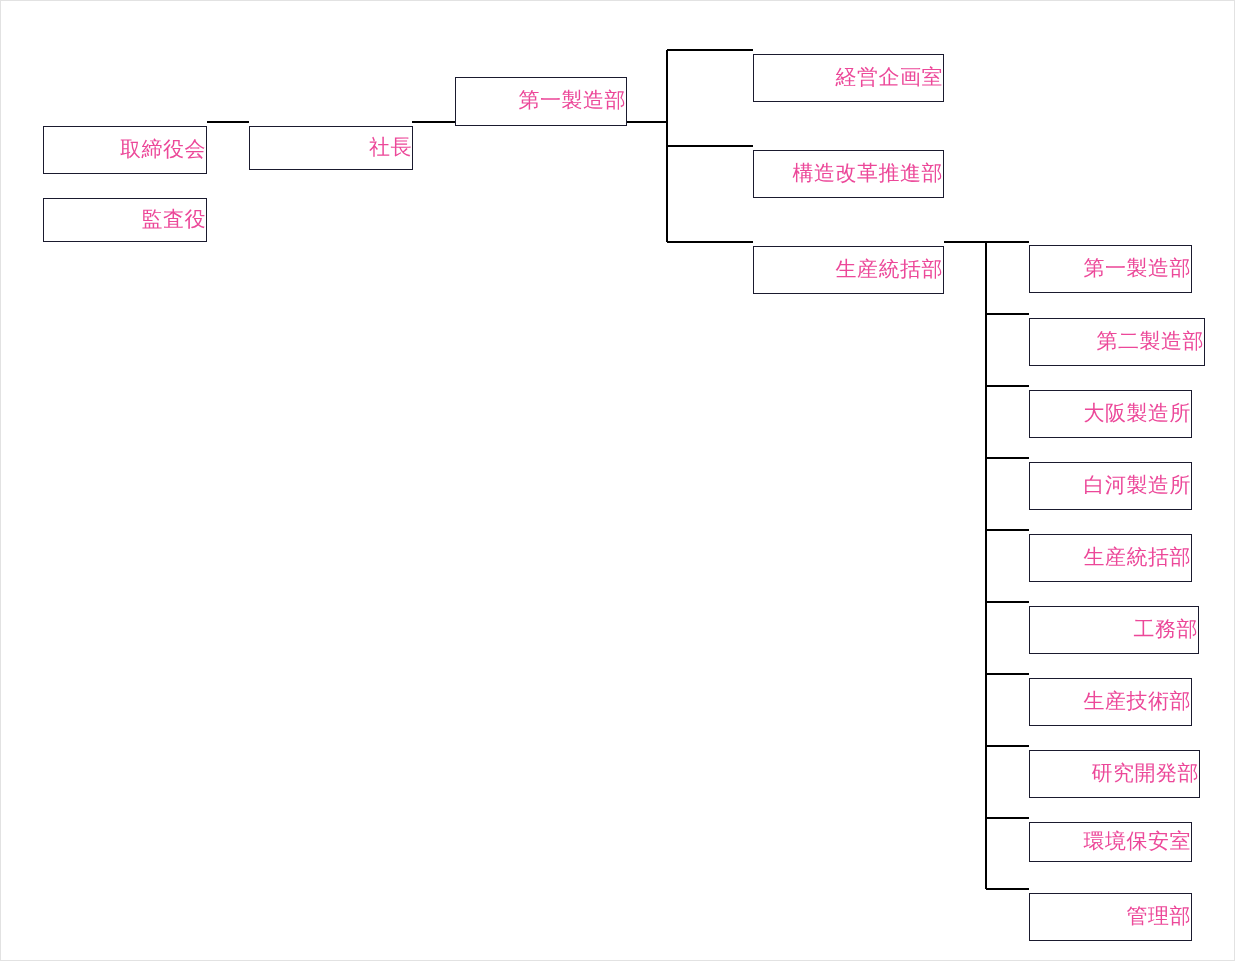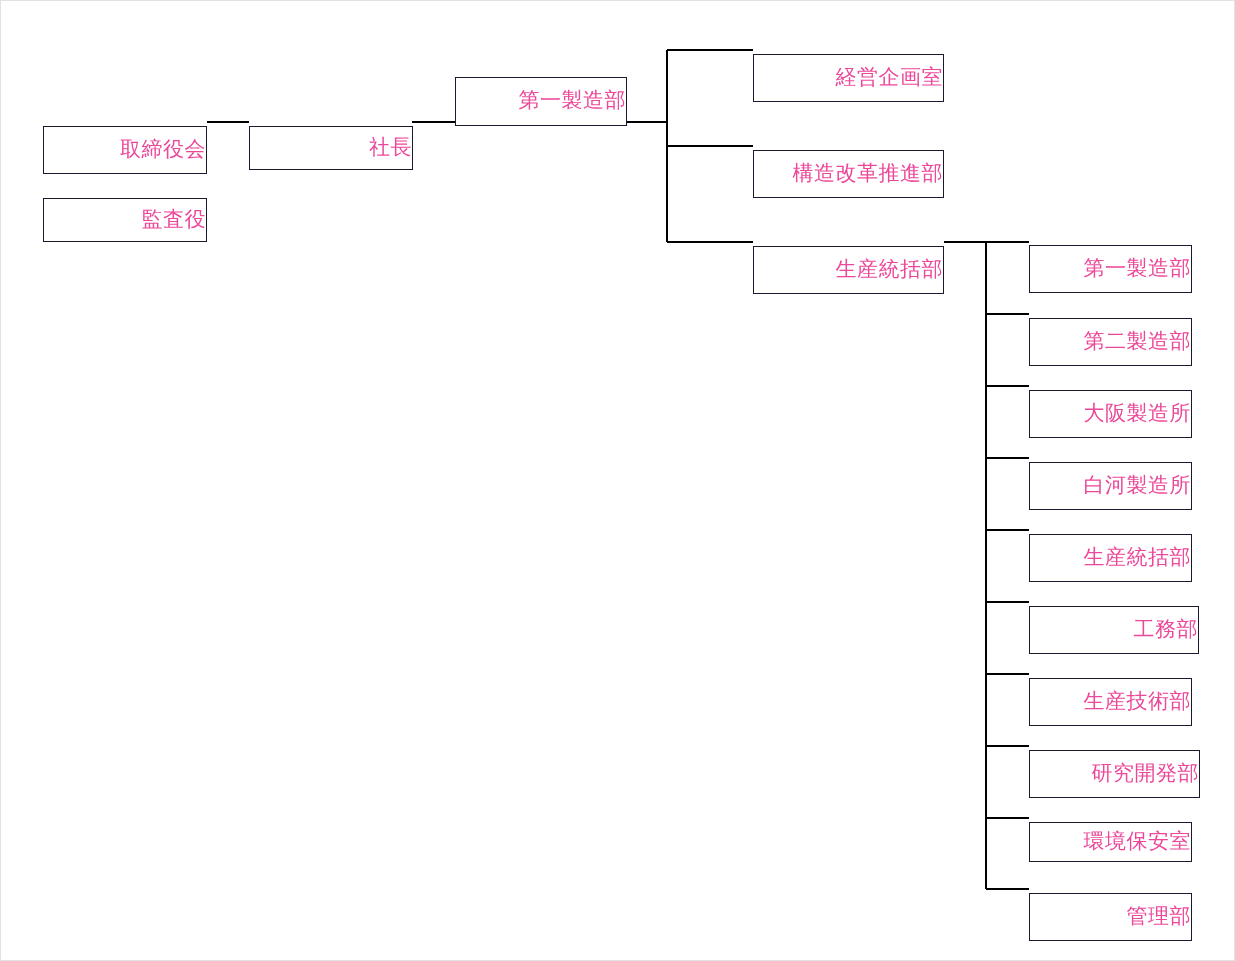--- a/index.html
+++ b/index.html
@@ -93,21 +93,21 @@
       </div>
       <div class="node" style="left: 752px; top: 121px; width: 191px; height: 48px;">
         <span class="node-label">構造改革推進部</span>
       </div>
       <div class="node" style="left: 752px; top: 217px; width: 191px; height: 48px; padding-left: 16px;">
         <span class="node-label">生産統括部</span>
       </div>
       <div class="node" style="left: 1028px; top: 216px; width: 163px; height: 48px;">
         <span class="node-label">第一製造部</span>
       </div>
-      <div class="node" style="left: 1028px; top: 289px; width: 163px; height: 48px;">
+      <div class="node" style="left: 1028px; top: 289px; width: 176px; height: 48px;">
         <span class="node-label">第二製造部</span>
       </div>
       <div class="node" style="left: 1028px; top: 361px; width: 163px; height: 48px;">
         <span class="node-label">大阪製造所</span>
       </div>
       <div class="node" style="left: 1028px; top: 433px; width: 163px; height: 48px;">
         <span class="node-label">白河製造所</span>
       </div>
       <div class="node" style="left: 1028px; top: 505px; width: 163px; height: 48px;">
         <span class="node-label">生産統括部</span>

